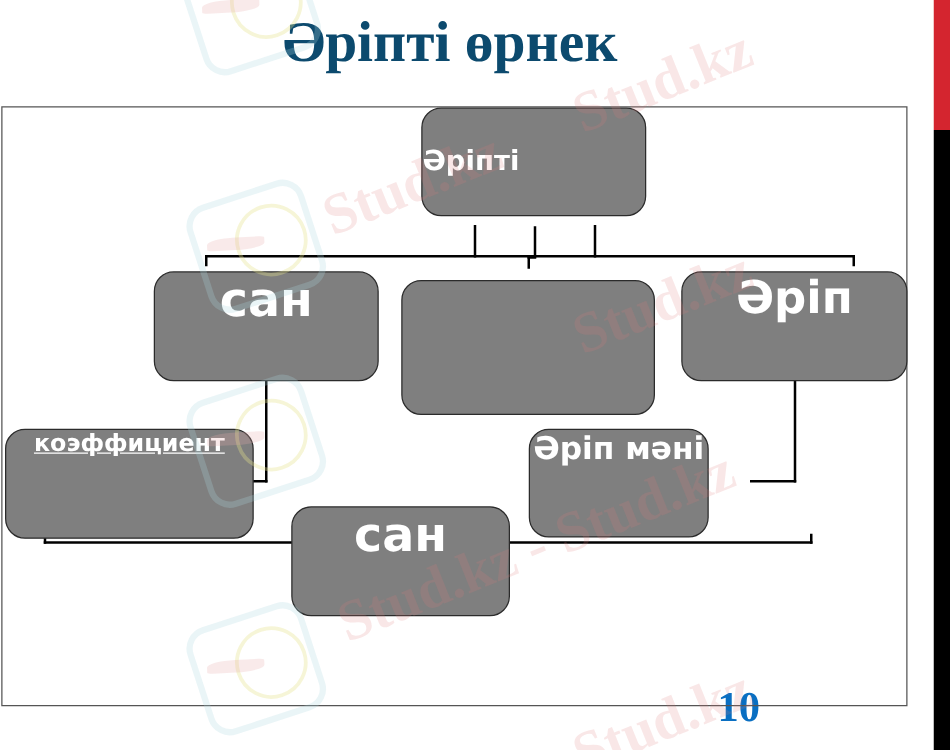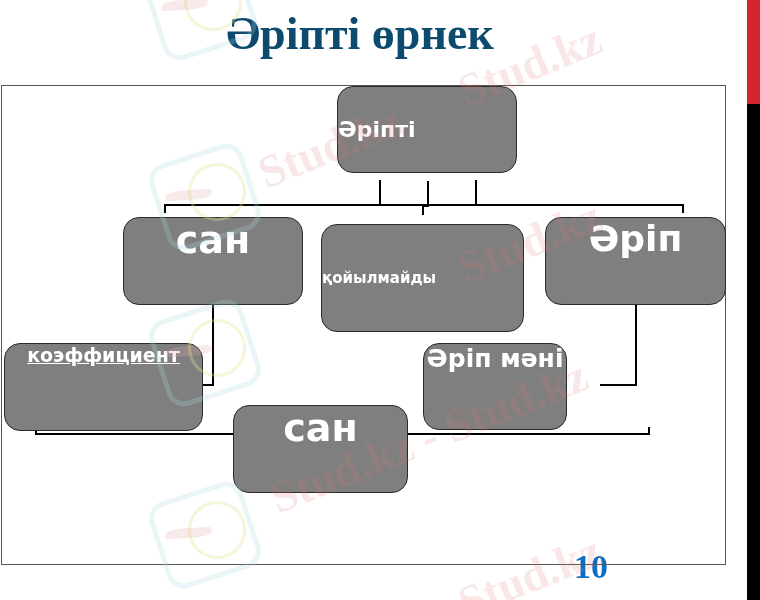--- a/index.html
+++ b/index.html
@@ -88,21 +88,20 @@
 
 <div class="box" style="left:337px; top:86px; width:180px; height:87px; font-size:22px; line-height:28px; flex-direction:column;">
   <span>Әріпті</span>
 </div>
 
 <div class="box" style="left:123px; top:217px; width:180px; height:88px; font-size:38px;">
   <span>сан</span>
 </div>
 
 <div class="box" style="left:321px; top:224px; width:203px; height:108px; font-size:15px; line-height:20px; flex-direction:column;">
-  <span>қойылмайды</span>
 </div>
 
 <div class="box" style="left:545px; top:217px; width:181px; height:88px; font-size:36px;">
   <span>Әріп</span>
 </div>
 
 <div class="box" style="left:4px; top:343px; width:199px; height:88px; font-size:19px;text-decoration:underline;">
   <span>коэффициент</span>
 </div>
 

